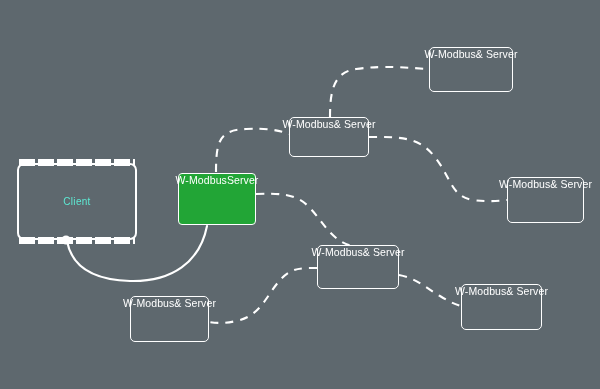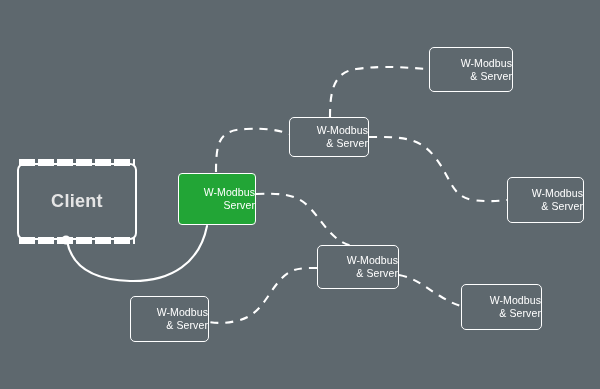--- a/index.html
+++ b/index.html
@@ -10,22 +10,22 @@
     overflow:hidden;
     position:relative;
   }
   #stage{position:relative;width:600px;height:389px;}
   #wires{position:absolute;left:0;top:0;width:600px;height:389px;}
 
   .node{
     position:absolute;
     box-sizing:border-box;
     display:flex;
-    flex-direction:column;
-    align-items:flex-end;
+    flex-direction:row;
+    align-items:flex-start;
     justify-content:center;
     color:#ffffff;
     text-align:center;
     border:1.6px solid #ffffff;
     border-radius:5px;
     line-height:1.22;
     font-size:10.5px;
     letter-spacing:.1px;
     z-index:3;
   }
@@ -47,23 +47,23 @@
   }
   .client .body{
     position:absolute;
     left:0;top:0;right:0;bottom:0;
     border:2.2px solid #ffffff;
     border-radius:7px;
     box-sizing:border-box;
     display:flex;align-items:center;justify-content:center;
   }
   .client .label{
-    color:#e5e5e5;
-    font-size:18px;
-    font-weight:bold;
+    color:#5eead4;
+    font-size:10px;
+    font-weight:normal;
     letter-spacing:.3px;
   }
   .pins{
     position:absolute;
     left:2px;right:2px;
     height:7px;
     background:repeating-linear-gradient(
         to right,
         #ffffff 0px, #ffffff 16px,
         rgba(0,0,0,0) 16px, rgba(0,0,0,0) 19px);

